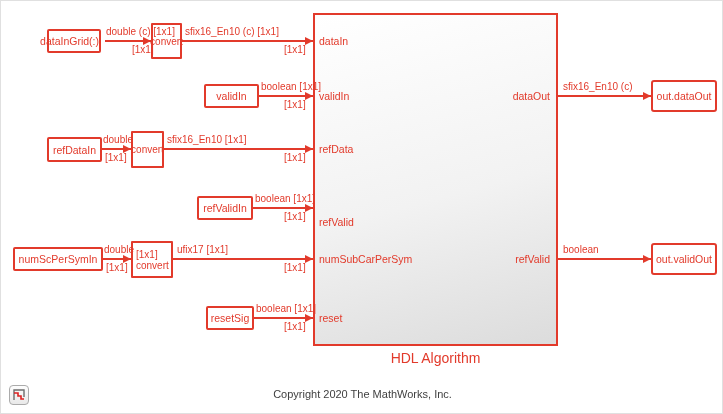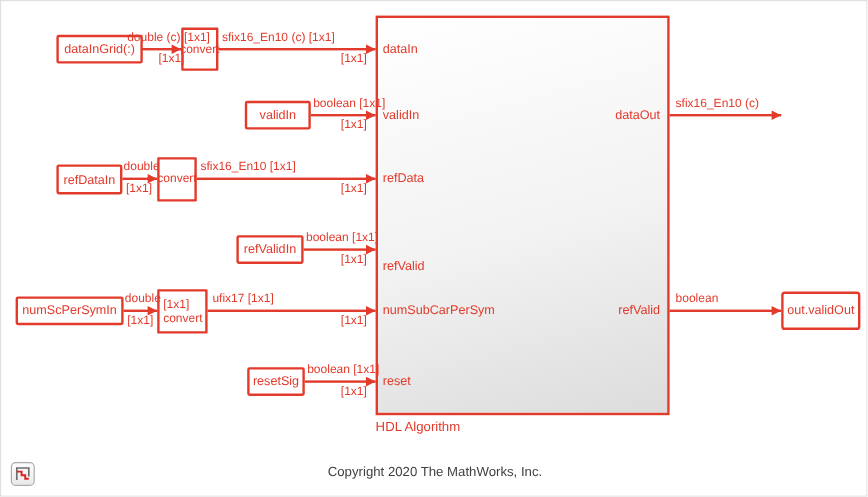--- a/index.html
+++ b/index.html
@@ -27,21 +27,21 @@
     z-index:1;
   }
   .wire { position:absolute; height:2px; background:var(--accent); z-index:1; }
   .arrow {
     position:absolute; width:0; height:0; z-index:3;
     border-top:4.5px solid transparent; border-bottom:4.5px solid transparent;
     border-left:8px solid var(--accent);
   }
   .lbl { position:absolute; color:var(--accent); font-size:10px; white-space:nowrap; z-index:4; }
   .plbl { position:absolute; color:var(--accent); font-size:10.5px; white-space:nowrap; z-index:2; }
-  .hdl-caption { position:absolute; color:var(--accent); font-size:11px; text-align:left; z-index:2; }
+  .hdl-caption { position:absolute; color:var(--accent); font-size:14px; text-align:center; z-index:2; }
   .copyright { position:absolute; left:0; width:723px; text-align:center; color:var(--copy); font-size:11px; z-index:2; }
   .corner-btn {
     position:absolute; left:8px; top:384px; width:20px; height:20px;
     border:1px solid #ababab; border-radius:4px;
     background:linear-gradient(#fdfdfd,#e9e9e9);
     display:flex; align-items:center; justify-content:center; z-index:5;
   }
 </style>
 </head>
 <body>
@@ -52,21 +52,21 @@
   <div class="plbl" style="left:318px; top:34px;">dataIn</div>
   <div class="plbl" style="left:318px; top:89px;">validIn</div>
   <div class="plbl" style="left:318px; top:142px;">refData</div>
   <div class="plbl" style="left:318px; top:215px;">refValid</div>
   <div class="plbl" style="left:318px; top:252px;">numSubCarPerSym</div>
   <div class="plbl" style="left:318px; top:311px;">reset</div>
   <div class="plbl" style="right:172px; top:89px;">dataOut</div>
   <div class="plbl" style="right:172px; top:252px;">refValid</div>
   <div class="hdl-caption" style="left:312px; top:349px; width:245px;">HDL Algorithm</div>
 
-  <div class="node" style="left:46px; top:28px; width:72px; height:24px;">
+  <div class="node" style="left:46px; top:28px; width:54px; height:24px;justify-content:flex-end;">
     <span>dataInGrid(:)</span>
   </div>
   <div class="wire" style="left:104px; top:39px; width:46px;"></div>
   <div class="arrow" style="left:142px; top:35.5px;"></div>
   <div class="convert" style="left:150px; top:22px; width:31px; height:36px;">
     <span>convert</span>
   </div>
   <div class="wire" style="left:181px; top:39px; width:131px;"></div>
   <div class="arrow" style="left:304px; top:35.5px;"></div>
   <div class="lbl" style="left:105px; top:25px;">double (c) [1x1]</div>
@@ -125,20 +125,23 @@
     <span>resetSig</span>
   </div>
   <div class="wire" style="left:253px; top:316px; width:59px;"></div>
   <div class="arrow" style="left:304px; top:312.5px;"></div>
   <div class="lbl" style="left:255px; top:302px;">boolean [1x1]</div>
   <div class="lbl" style="left:283px; top:320px;">[1x1]</div>
 
   <div class="wire" style="left:557px; top:94px; width:93px;"></div>
   <div class="arrow" style="left:642px; top:90.5px;"></div>
   <div class="lbl" style="left:562px; top:80px;">sfix16_En10 (c)</div>
+  <div class="node" style="left:650px; top:79px; width:66px; height:32px; border-radius:3px;">
+    <span>out.dataOut</span>
+  </div>
 
   <div class="wire" style="left:557px; top:257px; width:93px;"></div>
   <div class="arrow" style="left:642px; top:253.5px;"></div>
   <div class="lbl" style="left:562px; top:243px;">boolean</div>
   <div class="node" style="left:650px; top:242px; width:66px; height:32px; border-radius:3px;">
     <span>out.validOut</span>
   </div>
 
   <div class="copyright" style="top:387px;">Copyright 2020 The MathWorks, Inc.</div>
 

